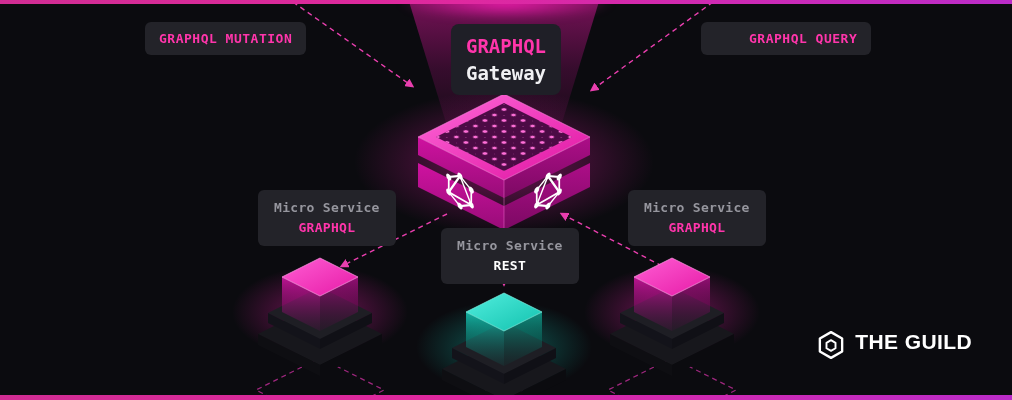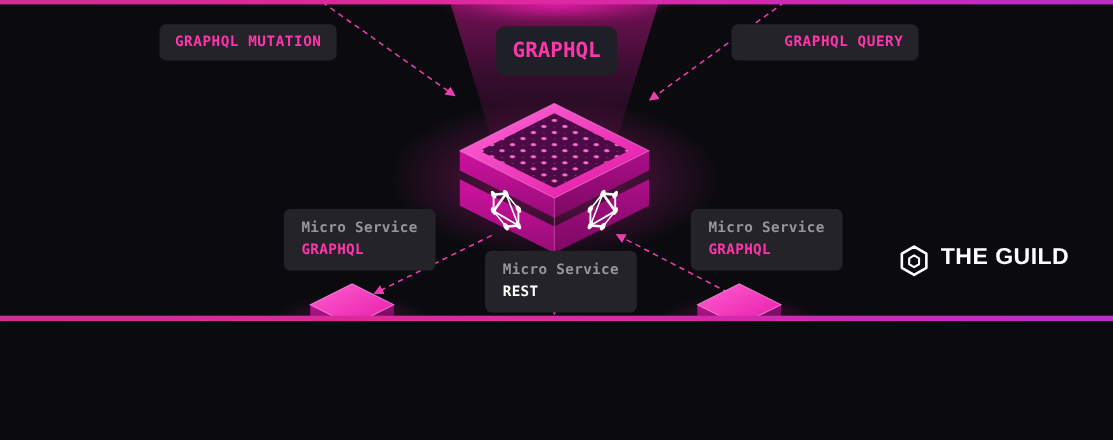--- a/index.html
+++ b/index.html
@@ -1,32 +1,32 @@
 <!DOCTYPE html>
 <html><head>
 <meta charset="utf-8">
 <style>
   html,body{margin:0;padding:0;background:#0b0b0f;}
-  .stage{position:relative;width:1012px;height:292px;background:#0b0b0f;overflow:hidden;
+  .stage{position:relative;width:1012px;height:400px;background:#0b0b0f;overflow:hidden;
          font-family:"DejaVu Sans Mono",monospace;}
   .edge{position:absolute;left:0;right:0;}
   .edge-top{top:0;height:4px;background:linear-gradient(90deg,#d12d93,#e0289f 45%,#bb2cc9);}
   .edge-bottom{bottom:0;height:5px;background:linear-gradient(90deg,#d12d93,#e0289f 45%,#bb2cc9);}
   .beam{position:absolute;left:375px;top:0;width:258px;height:152px;
         background:linear-gradient(180deg,rgba(224,24,158,.5) 0%,rgba(168,16,124,.28) 45%,rgba(120,10,92,0) 100%);
         clip-path:polygon(13% 0,87% 0,69% 100%,31% 100%);}
   .beam-hot{position:absolute;left:398px;top:-14px;width:216px;height:34px;
         background:radial-gradient(ellipse closest-side,rgba(255,30,185,.85),rgba(255,30,185,0));
         filter:blur(4px);}
   svg.scene{position:absolute;inset:0;}
   .chip{position:absolute;background:#232329;border-radius:6px;padding:9px 14px;
         font-weight:bold;font-size:13px;letter-spacing:.5px;color:#ff35ab;white-space:nowrap;}
   .chip-mutation{left:145px;top:22px;}
-  .chip-query{left:665px;top:22px;padding-left:48px;}
-  .svc{position:absolute;background:#232329;border-radius:6px;padding:8px 16px;text-align:left;
+  .chip-query{left:701px;top:22px;padding-left:48px;}
+  .svc{position:absolute;background:#232329;border-radius:6px;padding:8px 16px;text-align:center;
        font-weight:bold;font-size:13px;line-height:1.55;letter-spacing:.3px;white-space:nowrap;}
   .svc .name{color:#96969e;display:block;}
   .svc .type{display:block;}
   .type-magenta{color:#ff35ab;}
   .type-teal{color:#ffffff;}
   .svc-left{left:258px;top:190px;}
   .svc-right{left:628px;top:190px;}
   .svc-center{left:441px;top:228px;}
   .gw{position:absolute;left:506px;top:24px;transform:translateX(-50%);background:#1f1f27;
       border-radius:8px;padding:9px 15px;text-align:center;font-weight:bold;font-size:19px;line-height:1.4;}
@@ -195,20 +195,21 @@
 
   <div class="chip chip-mutation">
     <span>GRAPHQL MUTATION</span>
   </div>
   <div class="chip chip-query">
     <span>GRAPHQL QUERY</span>
   </div>
 
   <div class="gw">
     <span class="l1">GRAPHQL</span>
+    <span class="l2">Gateway</span>
   </div>
 
   <div class="svc svc-left">
     <span class="name">Micro Service</span>
     <span class="type type-magenta">GRAPHQL</span>
   </div>
   <div class="svc svc-center">
     <span class="name">Micro Service</span>
     <span class="type type-teal">REST</span>
   </div>

